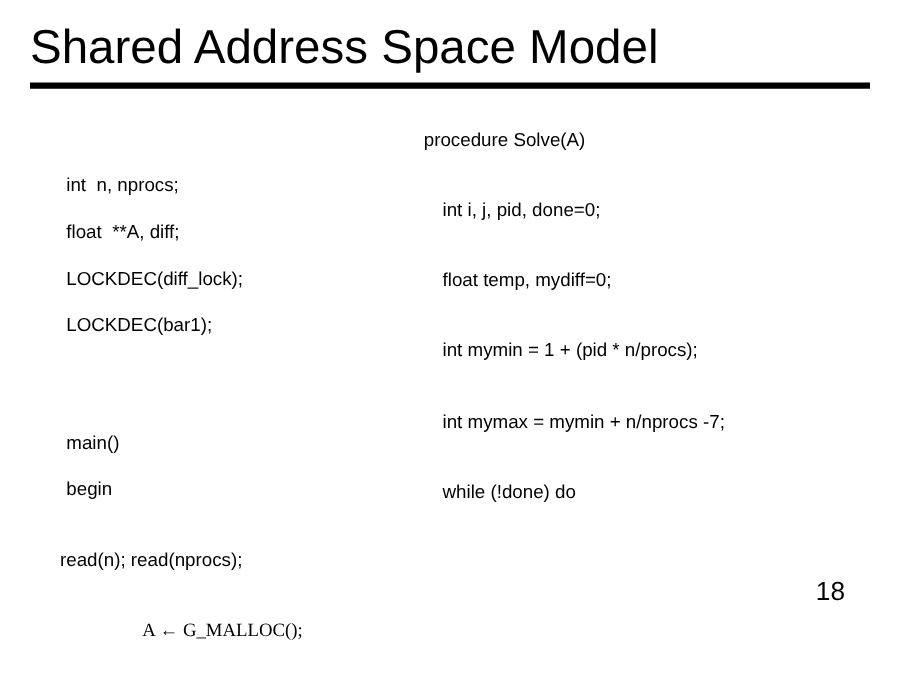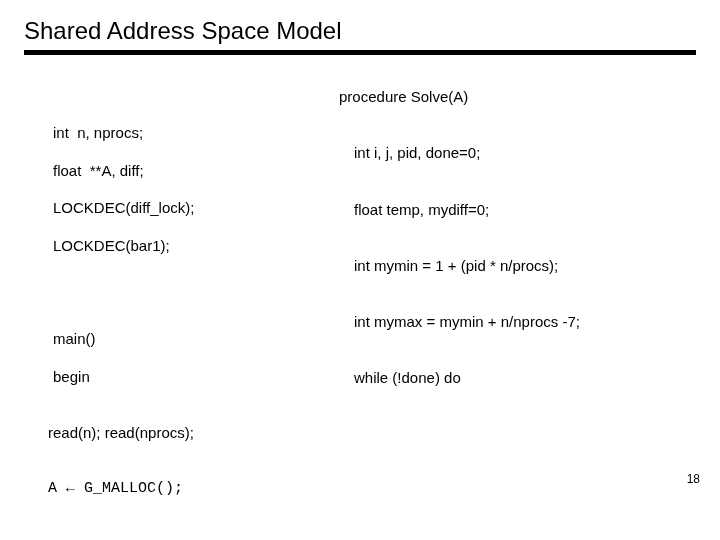--- a/index.html
+++ b/index.html
@@ -12,21 +12,21 @@
     overflow: hidden;
   }
   .slide {
     position: relative;
     width: 720px;
     height: 540px;
     box-sizing: border-box;
     padding: 18px 24px 0 24px;
   }
   .title {
-    font-size: 24px;
+    font-size: 38px;
     line-height: 1.1;
     color: #000;
     margin: 0 0 6px 0;
     font-weight: normal;
   }
   .rule {
     height: 5px;
     background: #000;
     margin: 0 0 14px 0;
   }
@@ -48,27 +48,28 @@
     font-size: 15px;
     line-height: 1.25;
     color: #000;
     white-space: pre;
   }
   .i1 { padding-left: 20px; display: block; }
   .i2 { padding-left: 40px; display: block; }
   .i3 { padding-left: 60px; display: block; }
   .pagenum {
     position: absolute;
-    right: 20px;
+    right: 44px;
     bottom: 54px;
-    font-size: 12px;
+    font-size: 21px;
     color: #000;
   }
   .arrow {
-    font-family: Liberation Mono, monospace;
+    font-family: Liberation Serif, serif;
+    text-align: center;
   }
 </style>
 </head>
 <body>
 
 <div class="slide">
   <h1 class="title">Shared Address Space Model</h1>
   <div class="rule"></div>
 
   <div class="cols">

